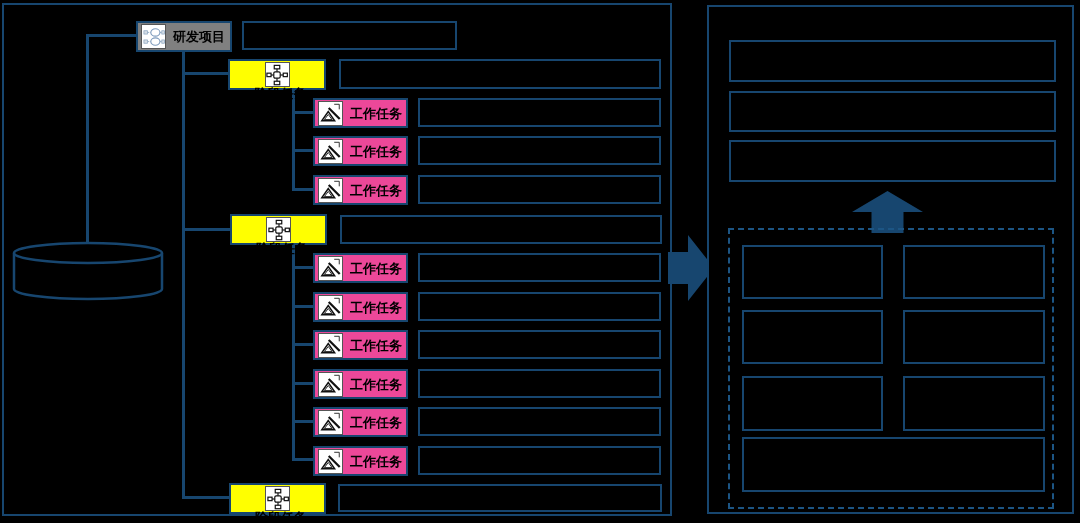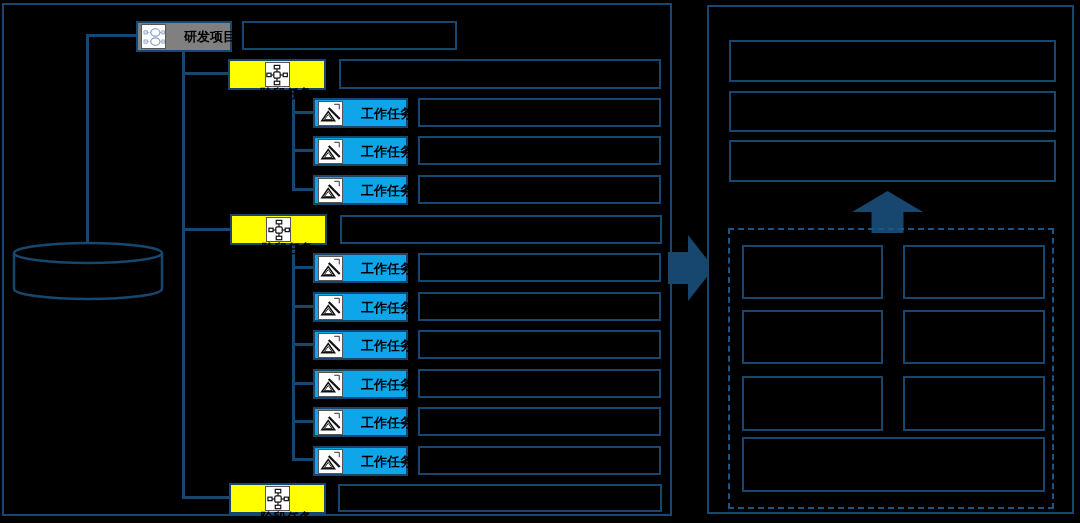--- a/index.html
+++ b/index.html
@@ -6,24 +6,24 @@
   .stage{position:relative;width:1080px;height:523px;background:#000;overflow:hidden;
          font-family:"DejaVu Sans","Liberation Sans",sans-serif;}
   .panel{position:absolute;border:2px solid #17466F;background:#000;box-sizing:border-box;}
   .slot{position:absolute;border:2px solid #17466F;background:#000;box-sizing:border-box;}
   .slot-dashed{position:absolute;border:2px dashed #1c5584;background:transparent;box-sizing:border-box;}
   .hline,.vline{position:absolute;background:#17466F;}
   .node{position:absolute;display:flex;align-items:center;box-sizing:border-box;
         border:2px solid #17466F;padding:1px 3px;}
   .node-project{background:#808080;}
   .node-stage{background:#FFFF00;flex-direction:column;}
-  .node-work{background:#0ea5e9;}
+  .node-work{background:#ec4899;}
   .icon-box{flex:0 0 auto;width:25px;height:25px;background:#fff;border:1px solid #555;
             box-sizing:border-box;display:flex;align-items:center;justify-content:center;}
-  .node-label{margin-left:18px;font-size:13px;font-weight:700;color:#000;white-space:nowrap;
+  .node-label{margin-left:7px;font-size:13px;font-weight:700;color:#000;white-space:nowrap;
               line-height:1;}
   svg{display:block;}
   .arrow{position:absolute;}
 </style>
 </head>
 <body>
 
 <div class="stage">
 
   <div class="panel" style="left:2px;top:3px;width:670px;height:513px;"></div>

